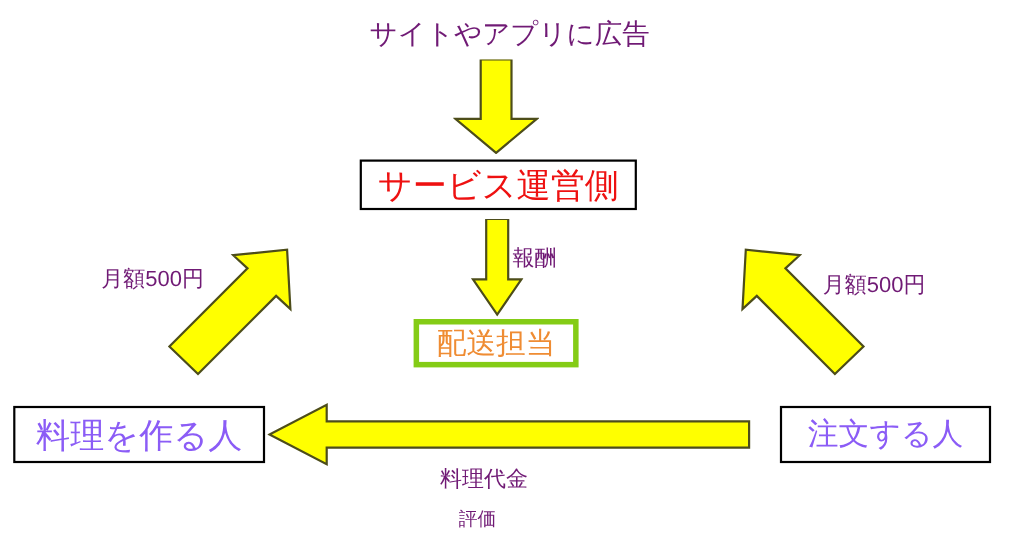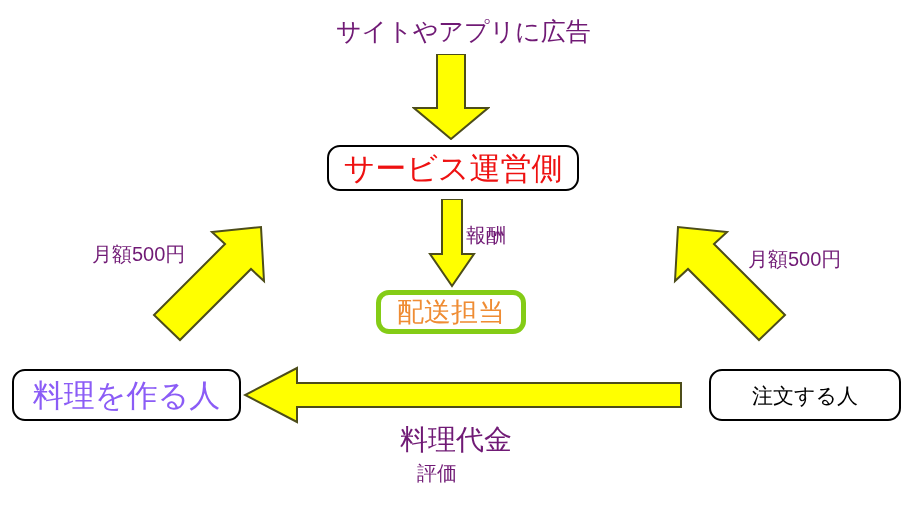--- a/index.html
+++ b/index.html
@@ -19,21 +19,20 @@
   }
   .node-box {
     position: absolute;
     box-sizing: border-box;
     background: #ffffff;
     display: flex;
     align-items: center;
     justify-content: center;
     white-space: nowrap;
     line-height: 1;
-    border-radius: 13px;
   }
   
   #box-service {
     left: 327px;
     top: 145px;
     width: 252px;
     height: 46px;
     border: 2px solid #000000;
     color: #ee1111;
     font-size: 31px;
@@ -55,22 +54,22 @@
     border: 2px solid #000000;
     color: #8b5cf6;
     font-size: 31px;
   }
   #box-customer {
     left: 709px;
     top: 369px;
     width: 192px;
     height: 52px;
     border: 2px solid #000000;
-    color: #000000;
-    font-size: 21px;
+    color: #8b5cf6;
+    font-size: 28px;
   }
   
   .label {
     position: absolute;
     color: #701a75;
     white-space: nowrap;
     line-height: 1;
   }
   #label-ads {
     left: 336px;
@@ -89,26 +88,26 @@
     font-size: 20px;
   }
   #label-fee-right {
     left: 748px;
     top: 249px;
     font-size: 20px;
   }
   #label-food-price {
     left: 400px;
     top: 426px;
-    font-size: 28px;
+    font-size: 20px;
   }
   #label-rating {
     left: 417px;
     top: 463px;
-    font-size: 20px;
+    font-size: 17px;
   }
   
   .arrow {
     position: absolute;
   }
   #arrow-ads   { left: 412px; top: 54px;  }
   #arrow-reward{ left: 428px; top: 199px; }
   #arrow-bottom{ left: 243px; top: 366px; }
   #arrow-left  { left: 148px; top: 221px; }
   #arrow-right { left: 666px; top: 221px; }

